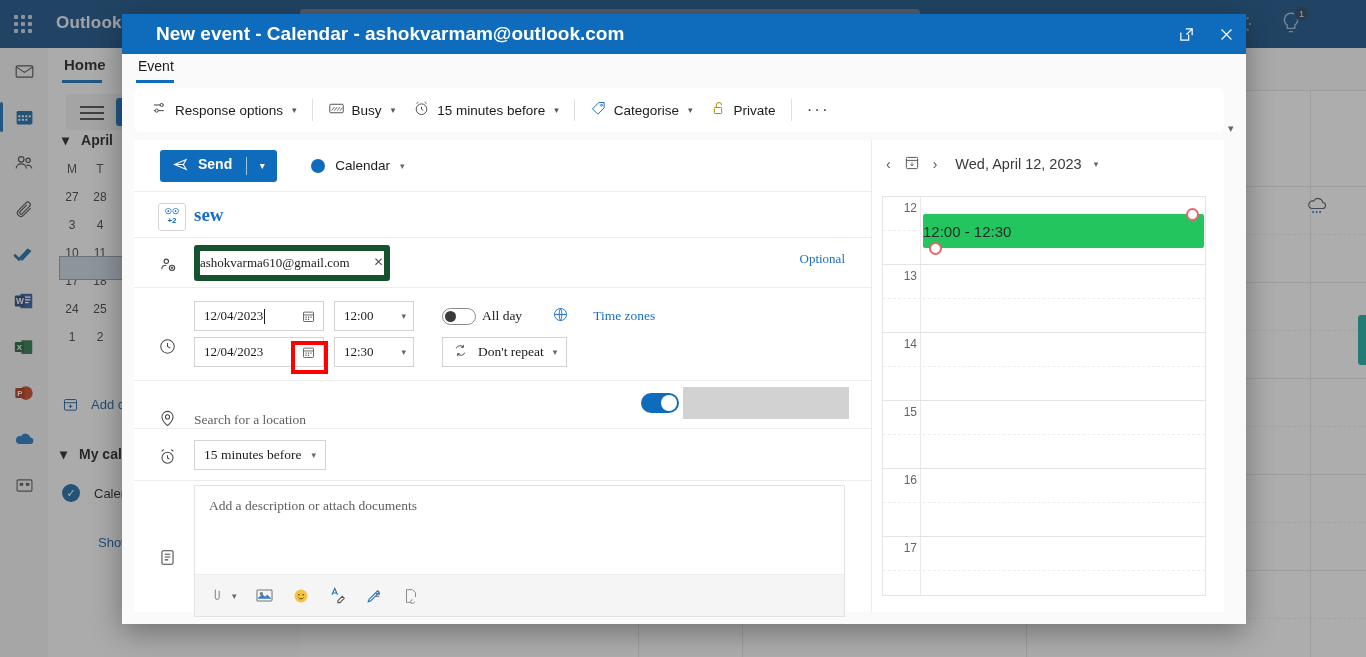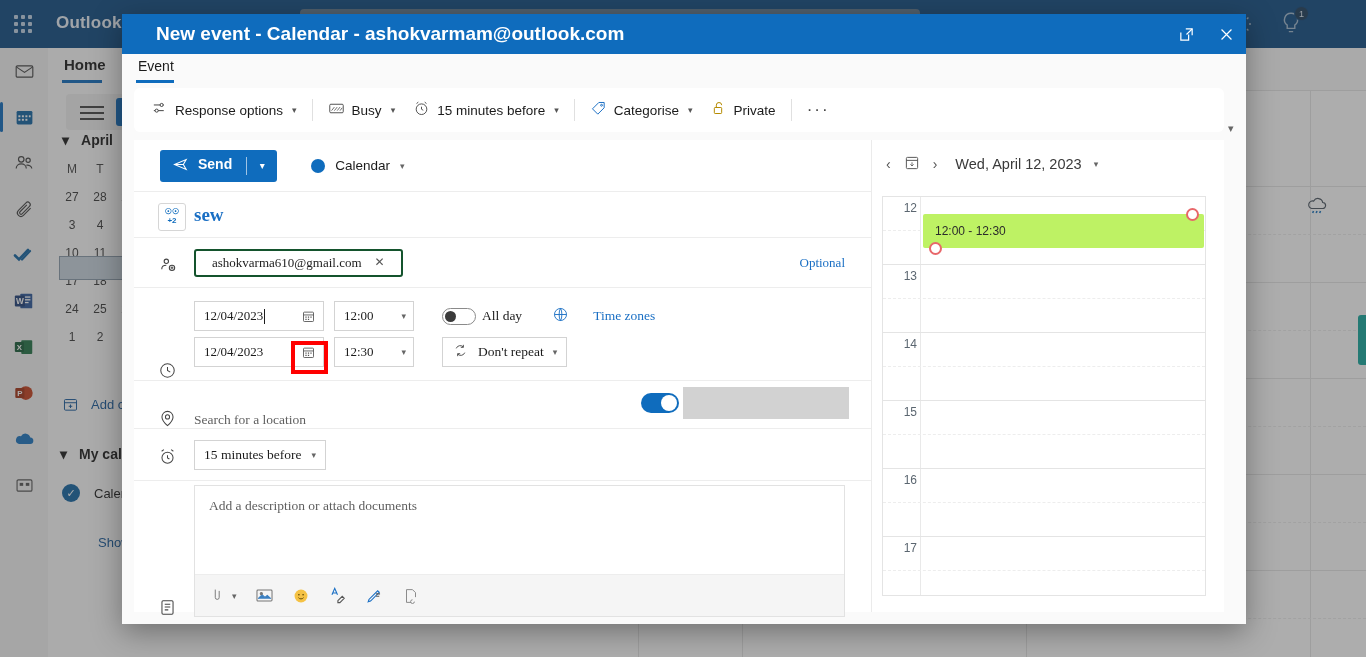--- a/index.html
+++ b/index.html
@@ -233,21 +233,21 @@
     font-size: 10px;
   }
   .cal-picker {
     display: flex; align-items: center; gap: 10px; margin-left: 34px;
     font-size: 13.5px; color: #1b1b1b; cursor: pointer;
   }
   .cal-dot { width: 14px; height: 14px; border-radius: 50%; background: #0f6cbd; }
 
   
   .field-row {
-    display: flex; align-items: flex-end;
+    display: flex; align-items: center;
     padding-left: 24px; padding-right: 26px;
   }
   .f-icon {
     width: 36px; min-width: 36px; padding-top: 4px;
     display: flex; justify-content: flex-start; color: #444;
   }
   .f-body { flex: 1; font-family: Liberation Serif, serif; }
   .f-underline { border-bottom: 1px solid #ededed; }
 
   .title-row { height: 46px; align-items: center; }
@@ -256,23 +256,23 @@
     display: flex; align-items: center; justify-content: center;
     font-size: 8px; color: #0f6cbd; background: #fff;
     flex-direction: column; line-height: 1.05; font-weight: bold;
   }
   .ev-title {
     font-size: 19px; color: #1a6fc4; font-weight: bold;
   }
 
   .att-row { height: 50px; align-items: center; }
   .att-pill {
-    display: inline-flex; align-items: center; gap: 13px;
-    border: 2px solid #14532d; border-radius: 3px; background: #fff;
-    padding: 4px 16px; font-size: 13px; color: #1b1b1b;
+    display: inline-flex; align-items: center; gap: 24px;
+    border: 6px solid #14532d; border-radius: 3px; background: #fff;
+    padding: 4px 0; font-size: 13px; color: #1b1b1b;
   }
   .att-x { color: #555; font-size: 12px; cursor: pointer; }
   .optional { float: right; color: #1a6fc4; font-size: 13px; cursor: pointer; padding-top: 6px; }
 
   .dt-row { padding-top: 10px; }
   .dt-line { display: flex; align-items: center; gap: 10px; height: 36px; }
   .inp {
     height: 30px; border: 1px solid #d3d3d3; background: #fff;
     display: flex; align-items: center; font-size: 13px; color: #1b1b1b;
   }
@@ -354,23 +354,23 @@
     border-right: 1px solid #e9e9e9;
   }
   .hr-line { position: absolute; left: 0; right: 0; border-top: 1px solid #e4e4e4; }
   .hr-half { position: absolute; left: 0; right: 0; border-top: 1px dashed #ededed; }
   .hr-lbl {
     position: absolute; left: 0; width: 34px; text-align: right;
     font-size: 12px; color: #5b6670;
   }
   .ev-block {
     position: absolute; left: 40px; right: 1px;
-    background: #bef264; border-radius: 2px;
-    display: flex; align-items: center; padding-left: 12px;
-    font-size: 12px; color: #2b2b2b; cursor: move;
+    background: #22c55e; border-radius: 2px;
+    display: flex; align-items: center; padding-left: 0;
+    font-size: 15px; color: #2b2b2b; cursor: move;
   }
   .ev-handle {
     position: absolute; width: 13px; height: 13px; border-radius: 50%;
     background: #fff; border: 2px solid #e8676a; cursor: ns-resize;
   }
 
   
   .redbox {
     position: absolute; border: 4px solid #ff0000; pointer-events: none;
   }

